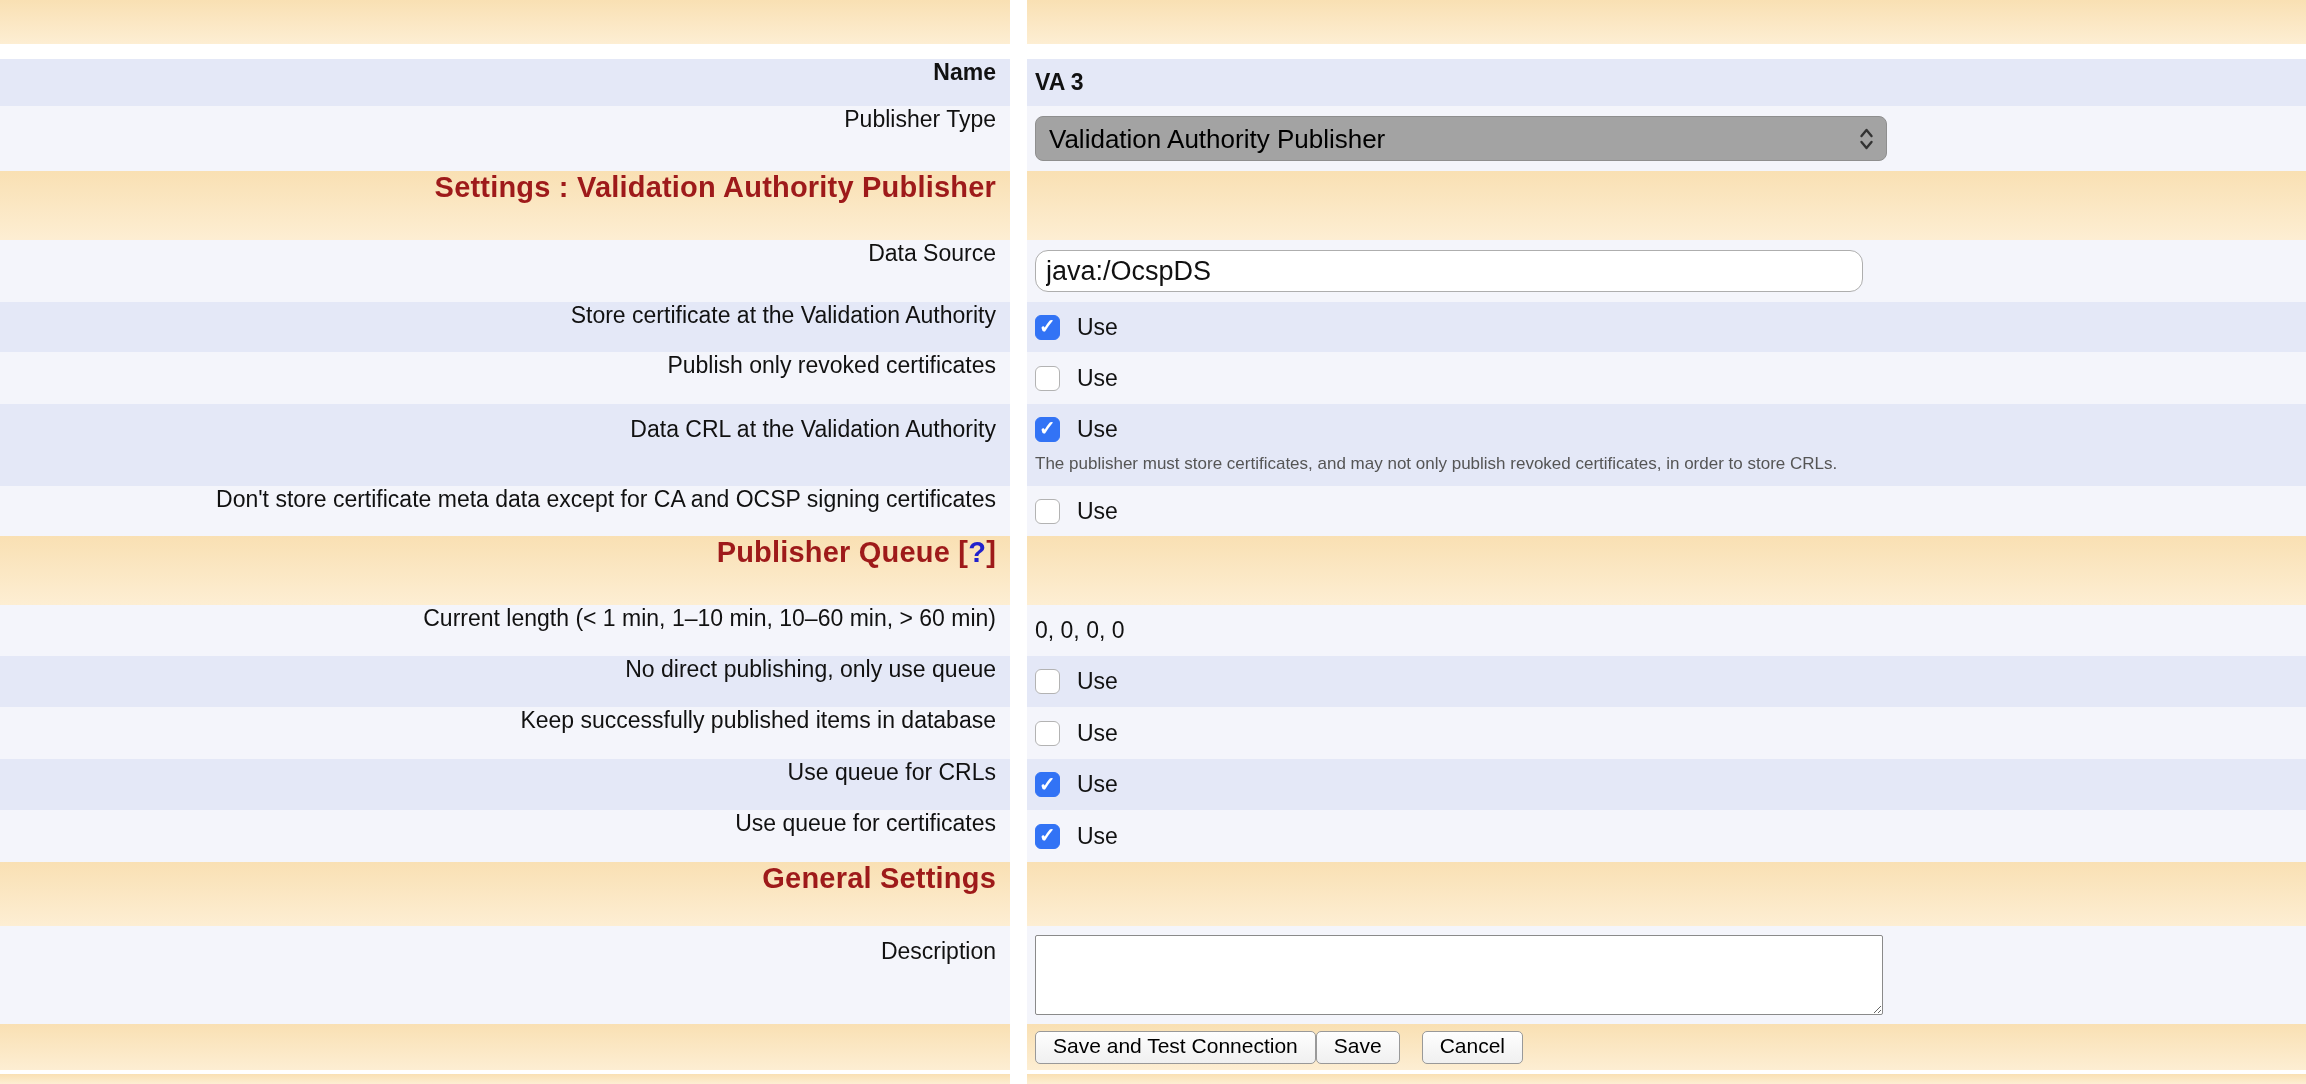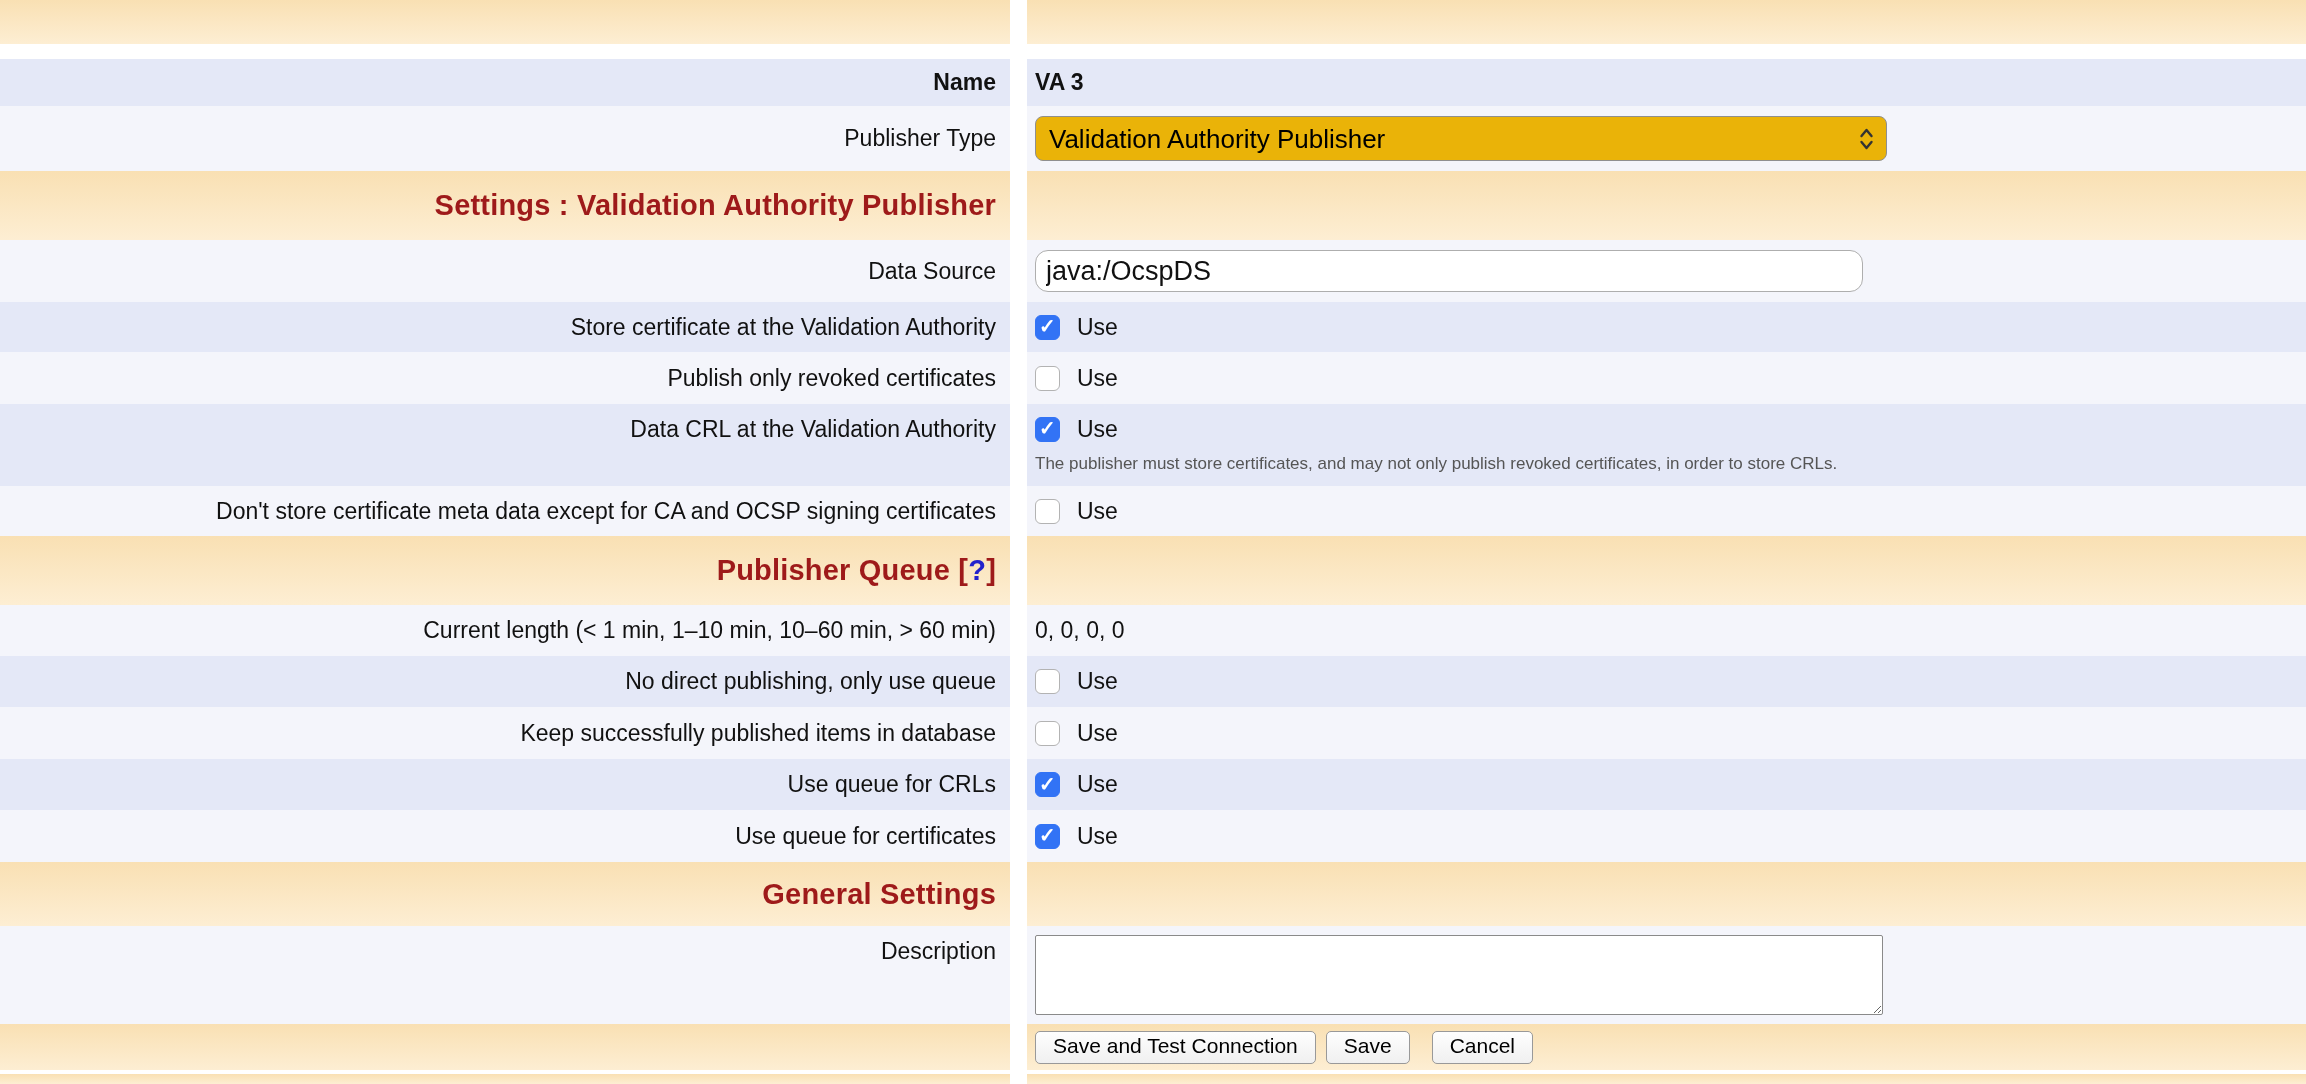--- a/index.html
+++ b/index.html
@@ -7,21 +7,21 @@
   body {
     width: 2306px; height: 1084px;
     background: #ffffff;
     font-family: "Liberation Sans", sans-serif;
     color: #111;
     font-size: 23px;
   }
   .row { display: flex; width: 100%; }
   .cell-l {
     width: 1010px; flex: none;
-    display: flex; justify-content: flex-end; align-items: center;
+    display: flex; justify-content: flex-end; 
     padding-right: 14px; text-align: right;
   }
   .vgap { width: 17px; flex: none; background: #fff; }
   .cell-r { flex: 1; display: flex; align-items: center; padding-left: 8px; }
   .bg-cream .cell-l, .bg-cream .cell-r, .band { background: linear-gradient(180deg, #f9e0b3 0%, #fdeed3 100%); }
   .bg-alt .cell-l,  .bg-alt .cell-r  { background: #e4e8f7; }
   .bg-base .cell-l, .bg-base .cell-r { background: #f4f5fb; }
   .spacer { width: 100%; background: #fff; }
   .bold { font-weight: 700; }
   .section-title { font-size: 29px; font-weight: 700; color: #9e1a1a; letter-spacing: 0.2px; }
@@ -37,21 +37,21 @@
   .checkbox.checked::after {
     content: "✓"; color: #fff; font-size: 20px; font-weight: 700; line-height: 1;
     transform: translateY(-1px);
   }
   .use-label { margin-left: 17px; }
   .select-wrap { position: relative; width: 852px; height: 45px; }
   .select-wrap select {
     width: 100%; height: 100%;
     appearance: none; -webkit-appearance: none;
     border: 1px solid #8f8f8f; border-radius: 8px;
-    background: #eab308;
+    background: #a3a3a3;
     font-family: "Liberation Sans", sans-serif;
     font-size: 26px; color: #000;
     padding: 0 56px 0 13px;
     cursor: pointer;
   }
   .select-arrows {
     position: absolute; right: 13px; top: 50%; transform: translateY(-50%);
     pointer-events: none; display: flex; align-items: center;
   }
   .text-input {
@@ -73,21 +73,21 @@
     resize: both;
   }
   .btn {
     font-family: "Liberation Sans", sans-serif;
     font-size: 21px; color: #000;
     height: 33px; padding: 2px 17px 4px 17px;
     border: 1px solid #999; border-radius: 5px;
     background: linear-gradient(#fefefe, #f0f0f0);
     cursor: pointer;
   }
-  .btn.mr-s { margin-right: 10px; }
+  .btn.mr-s { }
   .btn.mr-l { margin-right: 22px; }
 </style>
 </head>
 <body>
 
 <div class="row" style="height:44px">
   <div class="cell-l band"></div>
   <div class="vgap"></div>
   <div class="cell-r band"></div>
 </div>

